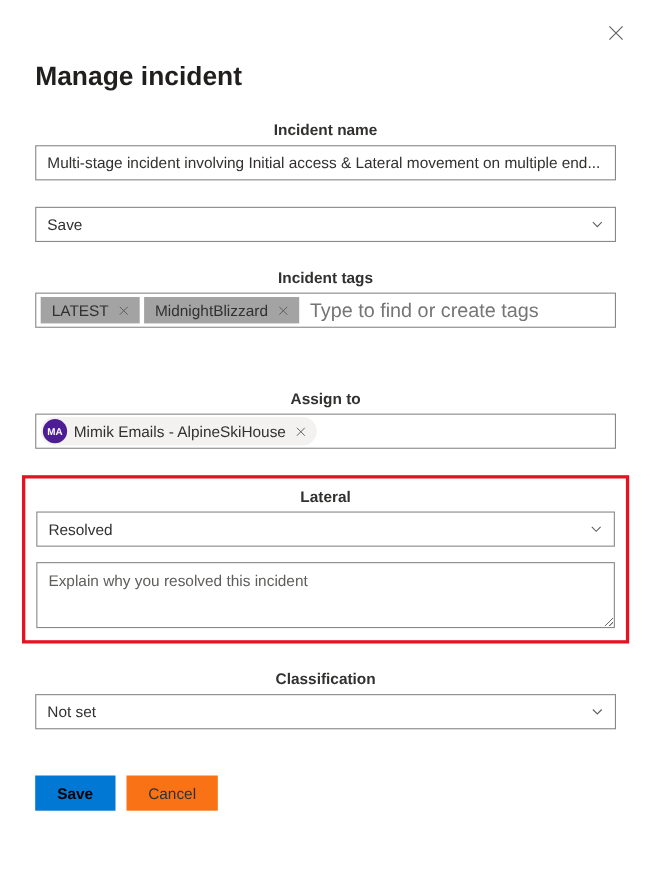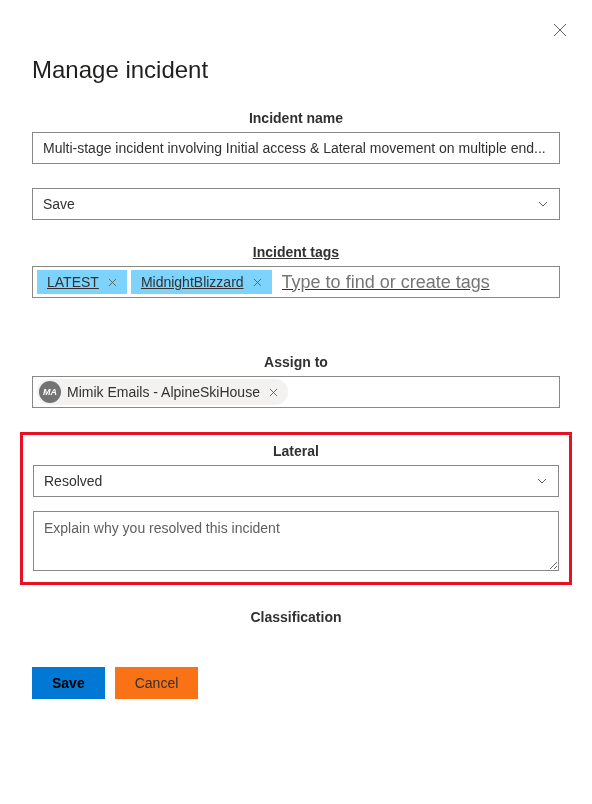--- a/index.html
+++ b/index.html
@@ -24,21 +24,21 @@
       width: 20px;
       height: 20px;
       cursor: pointer;
       display: flex;
       align-items: center;
       justify-content: center;
       color: #605e5c;
     }
     .title {
       font-size: 24px;
-      font-weight: 400;
+      font-weight: 700;
       margin-top: 32px;
       margin-bottom: 26px;
       color: #201f1e;
     }
     .field-group {
       margin-bottom: 24px;
     }
     .field-label {
       font-size: 14px;
       font-weight: 600;
@@ -84,21 +84,21 @@
       width: 100%;
       min-height: 32px;
       border: 1px solid #8a8886;
       padding: 2px 4px;
       display: flex;
       align-items: center;
       flex-wrap: wrap;
       gap: 4px;
     }
     .tag {
-      background: #7dd3fc;
+      background: #a3a3a3;
       height: 24px;
       display: inline-flex;
       align-items: center;
       padding: 0 6px 0 10px;
       font-size: 14px;
       color: #323130;
       gap: 6px;
     }
     .tag-close {
       width: 16px;
@@ -133,28 +133,27 @@
       height: 26px;
       display: inline-flex;
       align-items: center;
       padding: 0 6px 0 2px;
       gap: 6px;
     }
     .avatar {
       width: 22px;
       height: 22px;
       border-radius: 50%;
-      background: #737373;
+      background: #4c1d95;
       color: #fff;
       font-size: 9px;
       font-weight: 600;
       display: flex;
       align-items: center;
       justify-content: center;
-      font-style: italic;
     }
     .highlight-box {
       border: 3px solid #e81123;
       padding: 8px 10px 8px 10px;
       margin-bottom: 24px;
       margin-left: -12px;
       margin-right: -12px;
     }
     .highlight-box .field-group {
       margin-bottom: 14px;
@@ -193,21 +192,20 @@
       background: #0078d4;
       color: #000000;
       font-weight: 700;
     }
     .btn-default {
       background: #f97316;
       color: #323130;
     }
     .incident-tags-group {
       margin-bottom: 56px;
-      text-decoration: underline;
     }
   </style>
 </head>
 <body>
 
 <div class="close-btn">
   <svg width="14" height="14" viewBox="0 0 14 14">
       <path d="M1 1 L13 13 M13 1 L1 13" stroke="#605e5c" stroke-width="1" fill="none"></path>
     </svg>
 </div>
@@ -280,18 +278,26 @@
       </span>
     </div>
   </div>
   <div class="field-group">
     <textarea class="textarea-box" placeholder="Explain why you resolved this incident" style=""></textarea>
   </div>
 </div>
 
 <div class="field-group">
   <label class="field-label">Classification</label>
+  <div class="select-box">
+    <span>Not set</span>
+    <span class="chevron">
+      <svg width="12" height="12" viewBox="0 0 12 12">
+          <path d="M2 4 L6 8 L10 4" stroke="#605e5c" stroke-width="1" fill="none"></path>
+        </svg>
+    </span>
+  </div>
 </div>
 
 <div class="actions">
   <button class="btn btn-primary">Save</button>
   <button class="btn btn-default">Cancel</button>
 </div>
 
 </body></html>

